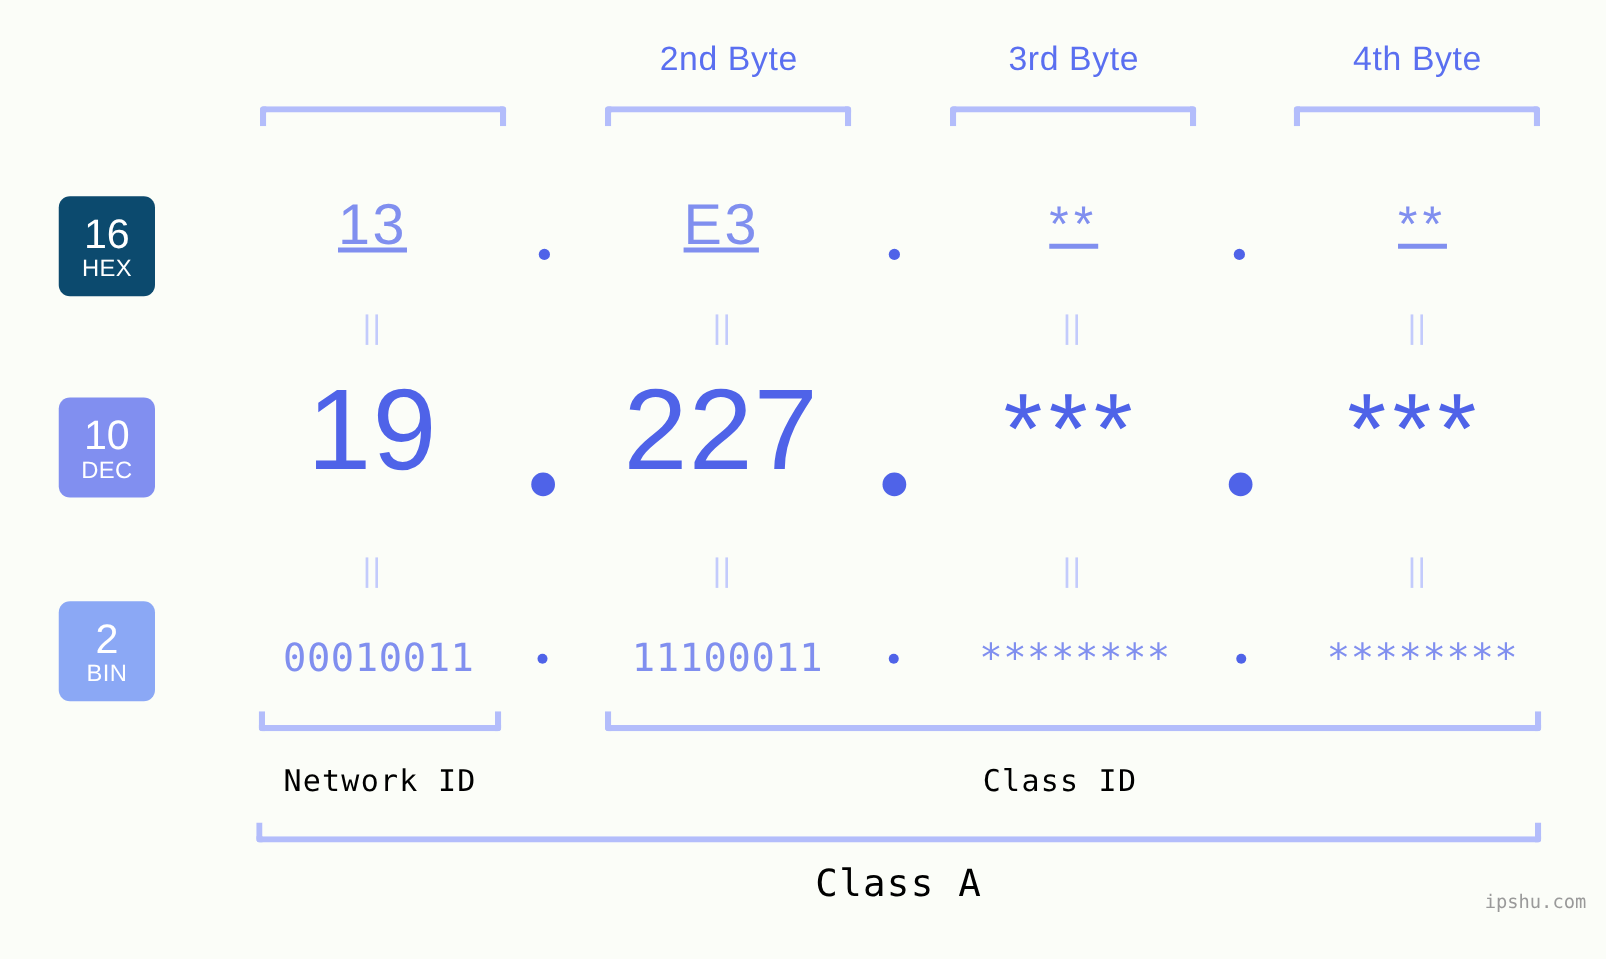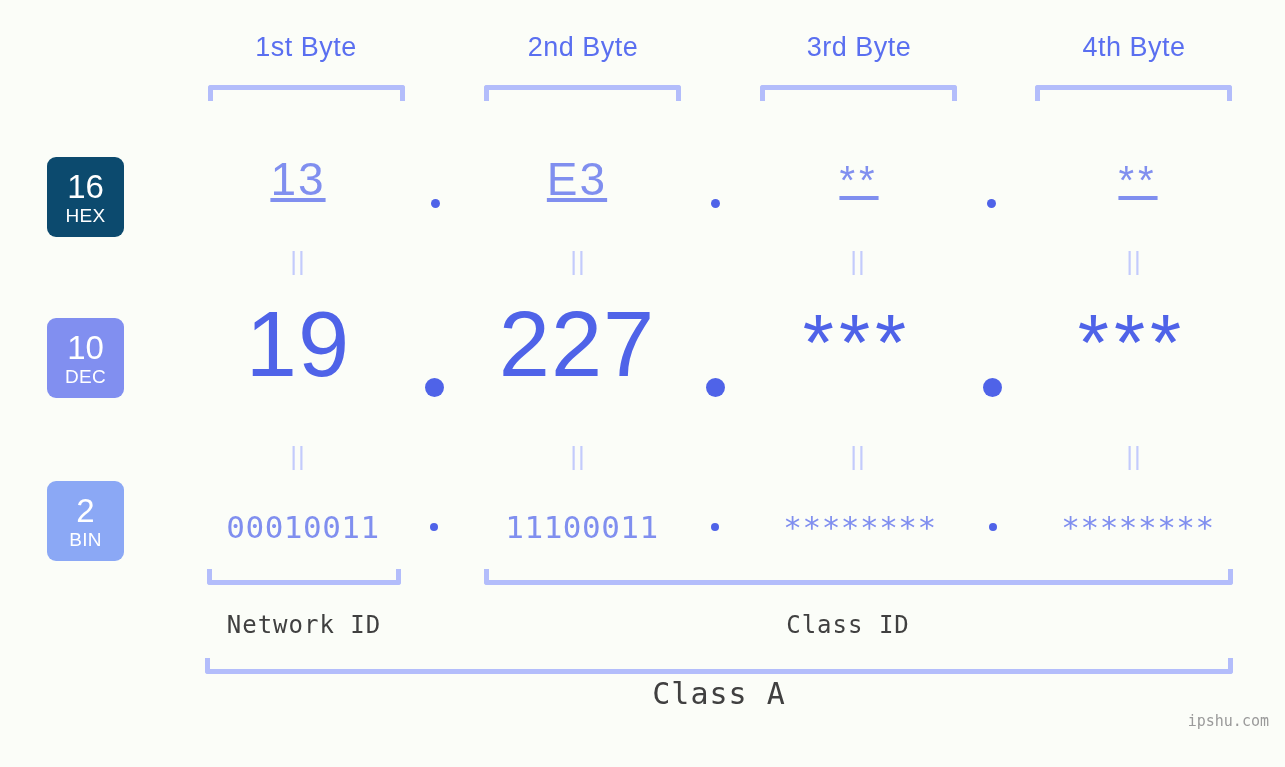--- a/index.html
+++ b/index.html
@@ -148,52 +148,51 @@
     color: #c3cbfc;
     font-family: "Liberation Sans", sans-serif;
     letter-spacing: 1px;
     line-height: 1;
   }
 
   
   .caption {
     position: absolute;
     text-align: center;
-    color: #404040;
+    color: #000000;
     font-family: "DejaVu Sans Mono", monospace;
     white-space: nowrap;
   }
   .caption.id {
     top: 611px;
     font-size: 24px;
     letter-spacing: 1px;
   }
   .caption.klass {
-    top: 676px;
+    top: 690px;
     font-size: 30px;
     letter-spacing: 1px;
   }
 
   
   .watermark {
     position: absolute;
     right: 16px;
     top: 712px;
     font-size: 15px;
     color: #9a9a9a;
     font-family: "DejaVu Sans Mono", monospace;
     letter-spacing: 0px;
   }
 </style>
 </head>
 <body>
 
 <div id="canvas">
 
-  <div class="byte-label" style="left:206px;">1st Byte</div>
   <div class="byte-label" style="left:483px;">2nd Byte</div>
   <div class="byte-label" style="left:759px;">3rd Byte</div>
   <div class="byte-label" style="left:1034px;">4th Byte</div>
 
   <div class="bracket-top" style="left:208px;  width:197px;"></div>
   <div class="bracket-top" style="left:484px;  width:197px;"></div>
   <div class="bracket-top" style="left:760px;  width:197px;"></div>
   <div class="bracket-top" style="left:1035px; width:197px;"></div>
 
   <div class="badge" style="top:157px; background:#0c4a6e;">

